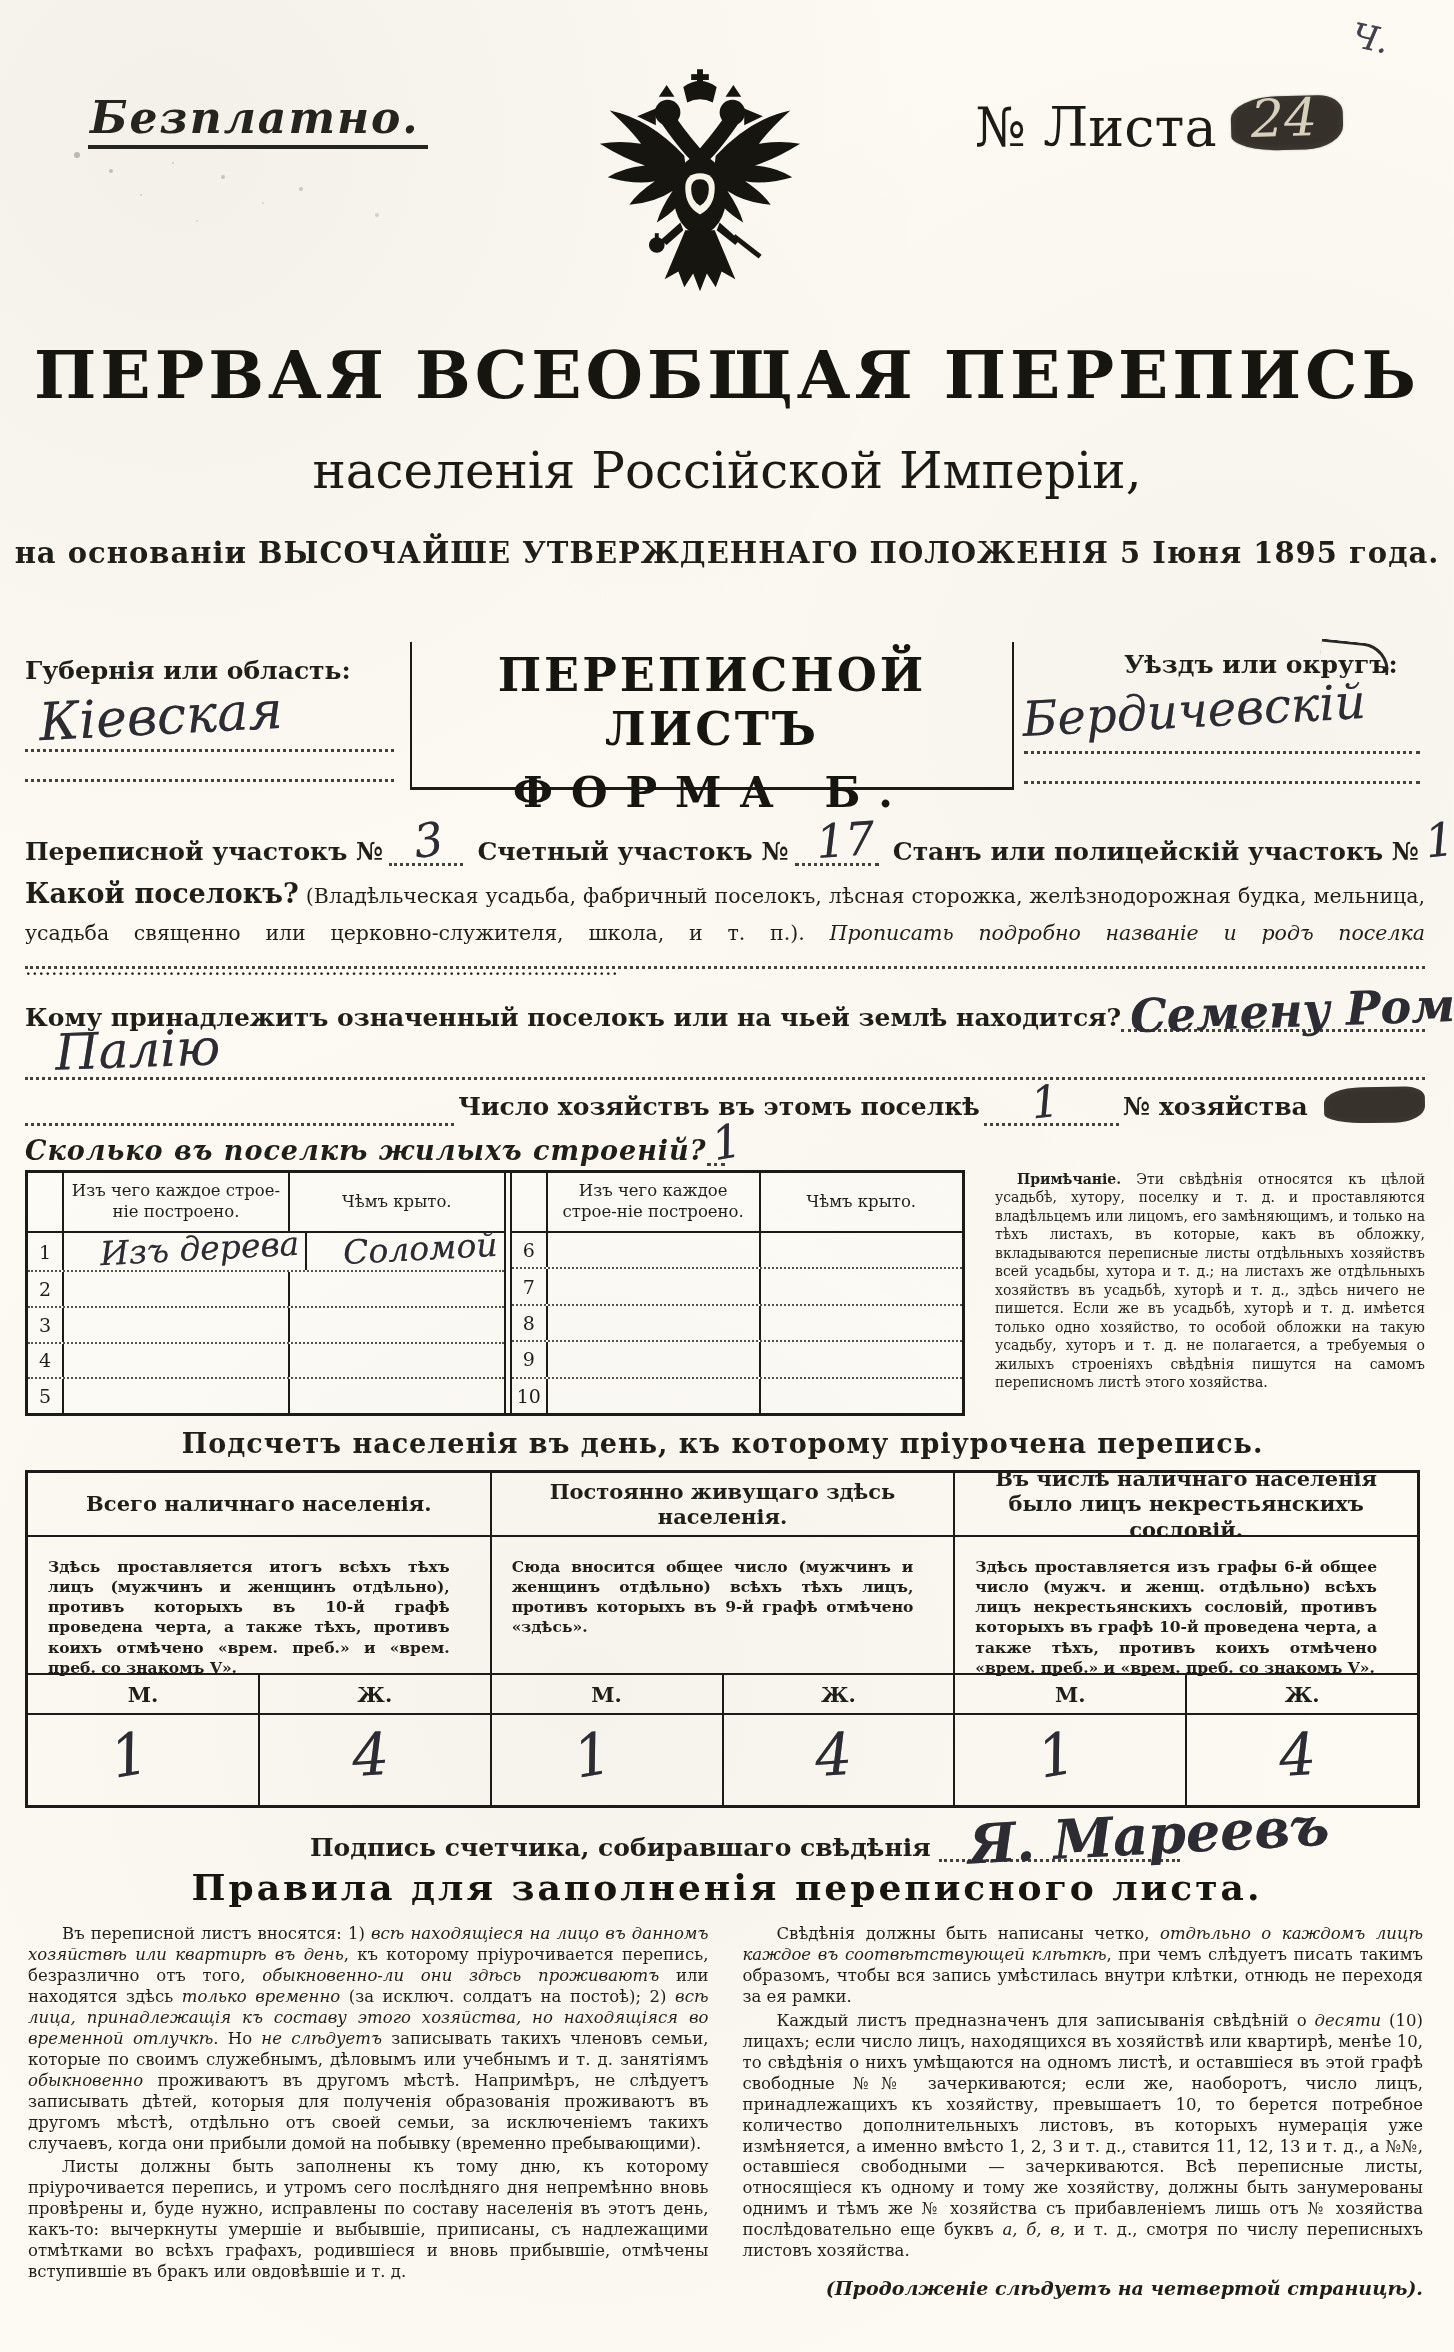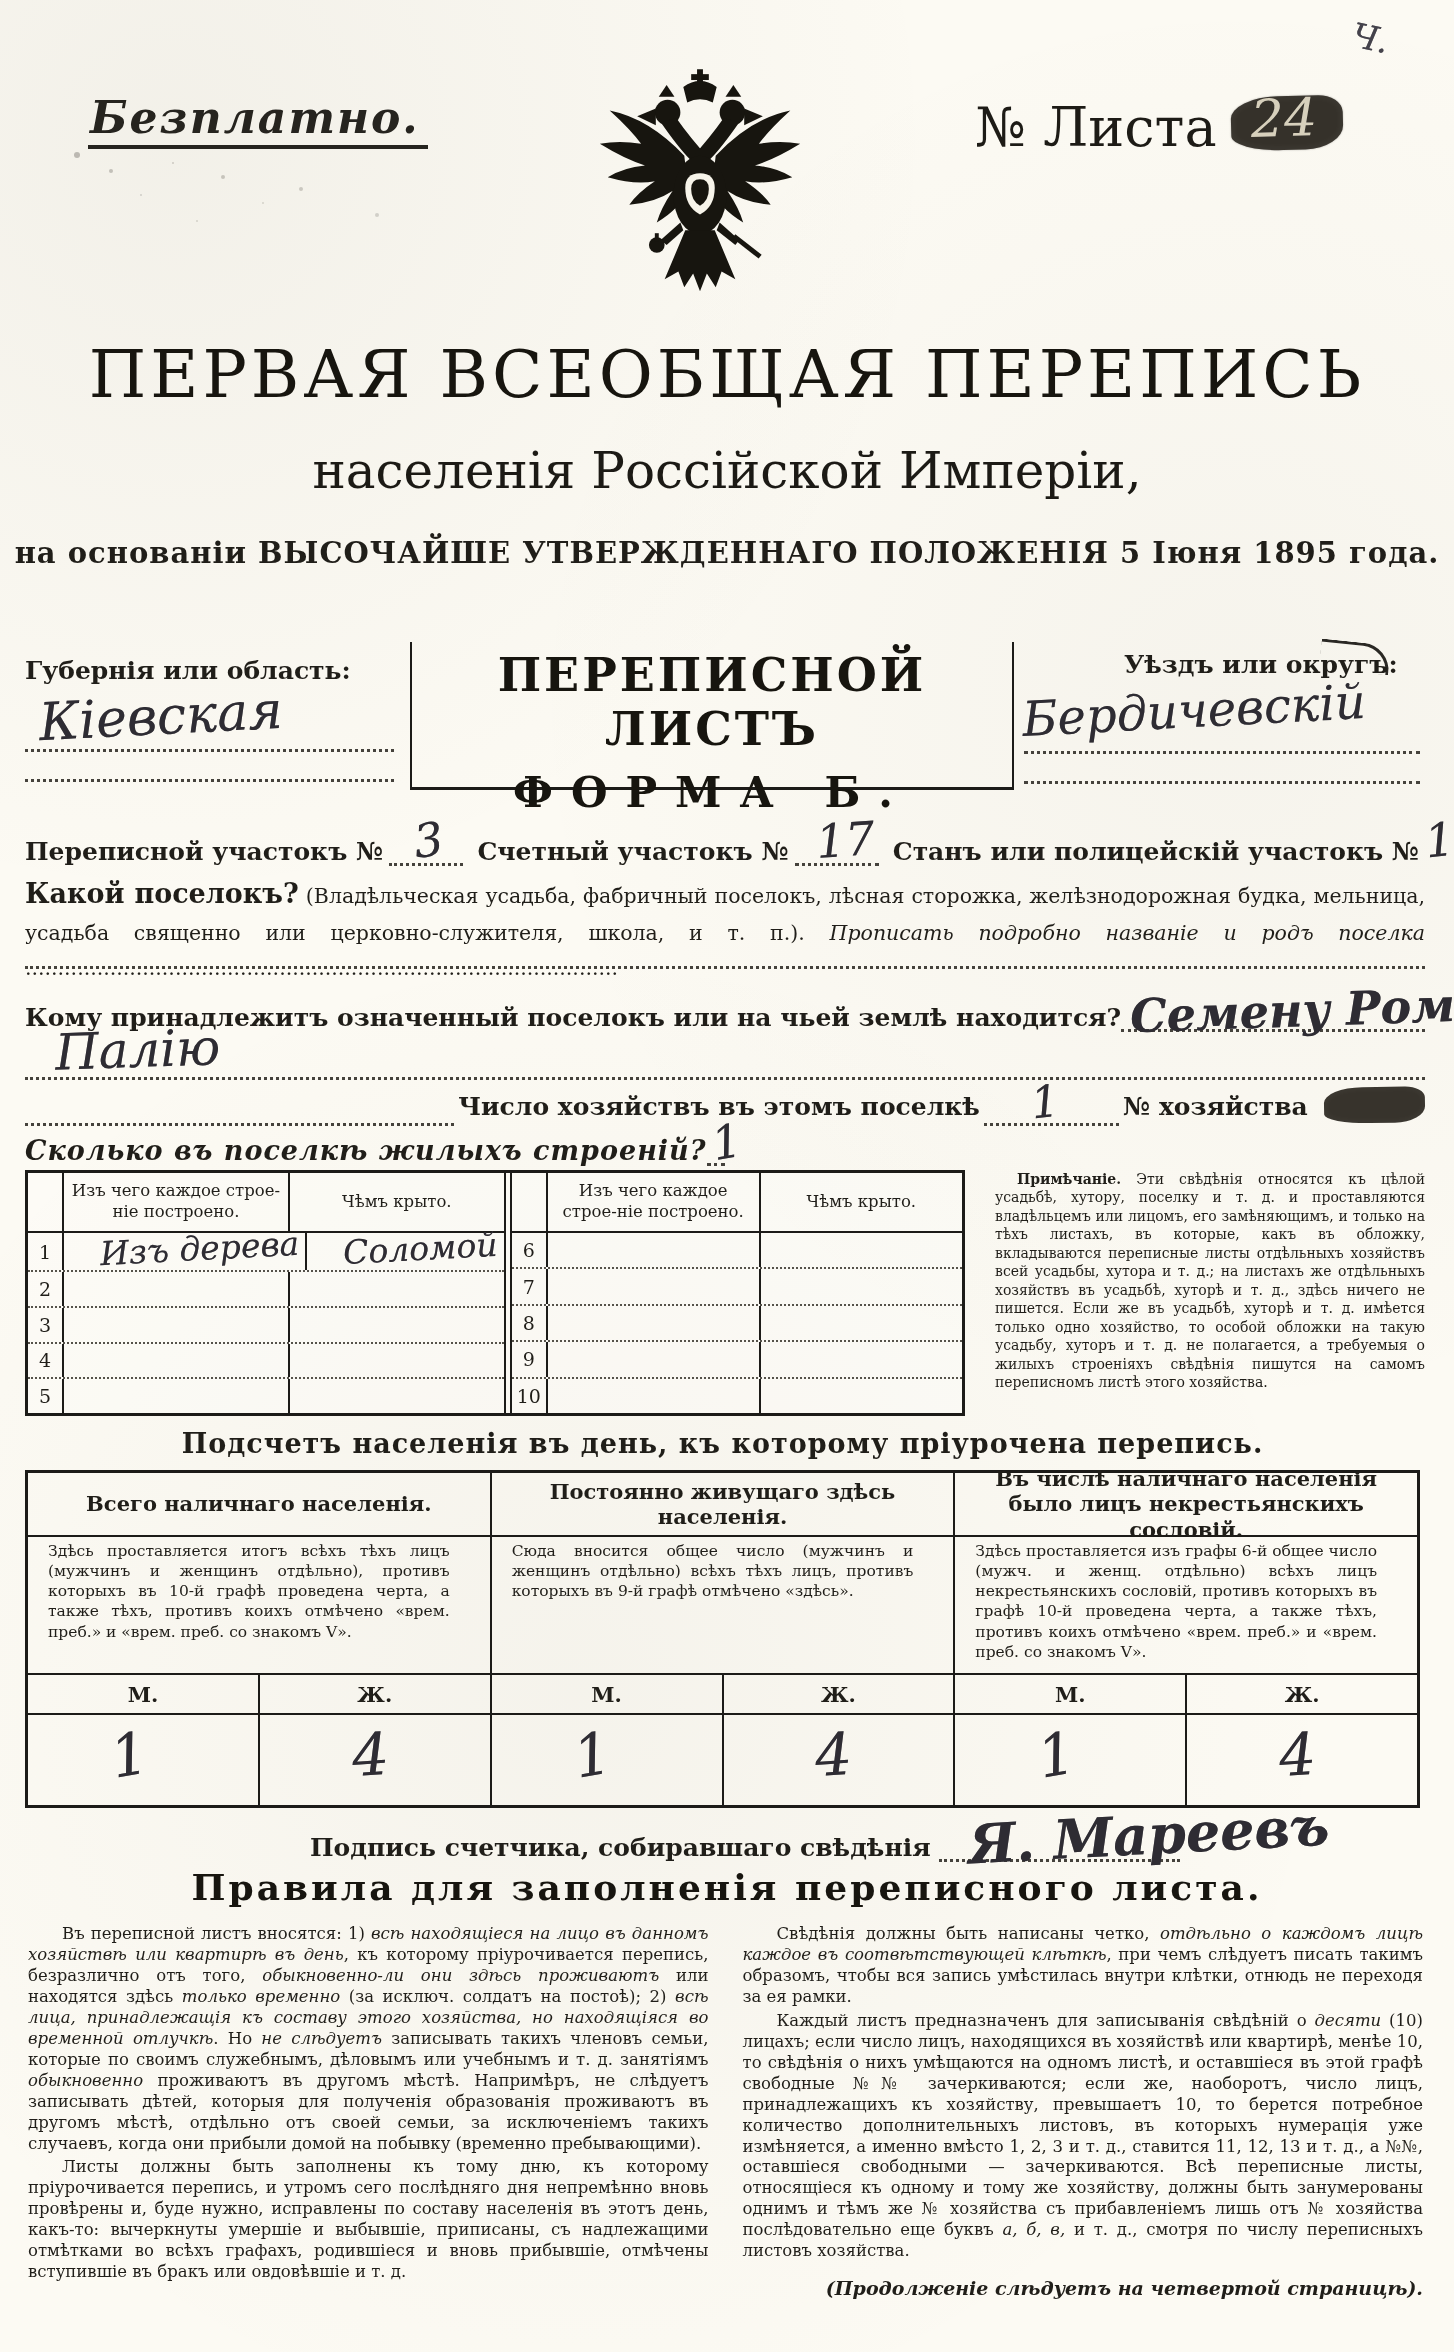--- a/index.html
+++ b/index.html
@@ -48,21 +48,21 @@
   .sheetno-patch {
     position:relative; width:112px; height:54px; background:#35312a;
     border-radius:42% 22% 34% 46% / 40% 32% 44% 28%;
     box-shadow: inset 0 0 10px rgba(255,255,255,.07), 0 0 2px rgba(0,0,0,.3);
     transform:rotate(-1.5deg);
   }
   .sheetno-value { position:absolute; left:20px; top:-8px; font-size:52px; color:#d7d0bc; }
   .corner { position:absolute; left:1352px; top:18px; font-size:34px; transform:rotate(12deg); color:#44424b; }
 
   
-  .title { position:absolute; top:336px; left:0; width:100%; text-align:center; font-size:66px; font-weight:normal; letter-spacing:4px; color:#17150f; }
+  .title { position:absolute; top:336px; left:0; width:100%; text-align:center; font-size:66px; font-weight:bold; letter-spacing:4px; color:#17150f; }
   .subtitle { position:absolute; top:442px; left:0; width:100%; text-align:center; font-size:50px; color:#1c1a15; }
   .basis { position:absolute; top:536px; left:0; width:100%; text-align:center; font-size:29px; font-weight:bold; letter-spacing:1px; }
 
   
   .formhead { position:absolute; top:642px; left:25px; width:1395px; height:148px; display:flex; }
   .fh-left { width:385px; position:relative; padding-top:14px; }
   .fh-label { font-size:25px; font-weight:bold; }
   .fh-left .fh-hand { position:absolute; left:14px; top:44px; font-size:52px; transform:rotate(-3deg); }
   .fh-left .dl1 { position:absolute; left:0; right:16px; bottom:38px; border-bottom:3px dotted #45423c; }
   .fh-left .dl2 { position:absolute; left:0; right:16px; bottom:8px; border-bottom:3px dotted #45423c; }
@@ -126,21 +126,21 @@
 
   .note { position:absolute; top:1170px; left:995px; width:430px; font-size:14px; line-height:1.32; text-align:justify; text-indent:22px; }
 
   
   .podschet { position:absolute; top:1428px; left:25px; width:1395px; text-align:center; font-size:27px; font-weight:bold; letter-spacing:1px; }
   .ctable { position:absolute; top:1470px; left:25px; width:1395px; height:338px; display:flex; border:3px solid #1c1b18; }
   .ccol { flex:1; display:flex; flex-direction:column; border-right:2.5px solid #1c1b18; }
   .ccol:last-child { border-right:none; }
   .ctitle { height:64px; display:flex; align-items:center; justify-content:center; text-align:center;
     font-weight:bold; font-size:21px; line-height:1.2; border-bottom:2px solid #1c1b18; padding:0 28px; }
-  .cdesc { height:138px; font-size:15.5px; line-height:1.3; padding:4px 40px 0 20px; text-align:justify; border-bottom:2px solid #1c1b18; }
+  .cdesc { height:138px; font-size:15.5px; line-height:1.3; padding:20px 40px 0 20px; text-align:justify; border-bottom:2px solid #1c1b18;font-weight:bold; }
   .cmf { height:40px; display:flex; border-bottom:2px solid #1c1b18; font-size:21px; font-weight:bold; }
   .cmf > div { flex:1; display:flex; align-items:center; justify-content:center; }
   .cmf > div:first-child { border-right:2px solid #1c1b18; }
   .cvals { flex:1; display:flex; }
   .cv { flex:1; position:relative; }
   .cv:first-child { border-right:2px solid #1c1b18; }
   .cnum { position:absolute; top:6px; font-size:58px; }
   .cv .m { left:36%; transform:rotate(-10deg); }
   .cv .f { left:40%; transform:rotate(-4deg); }
 

